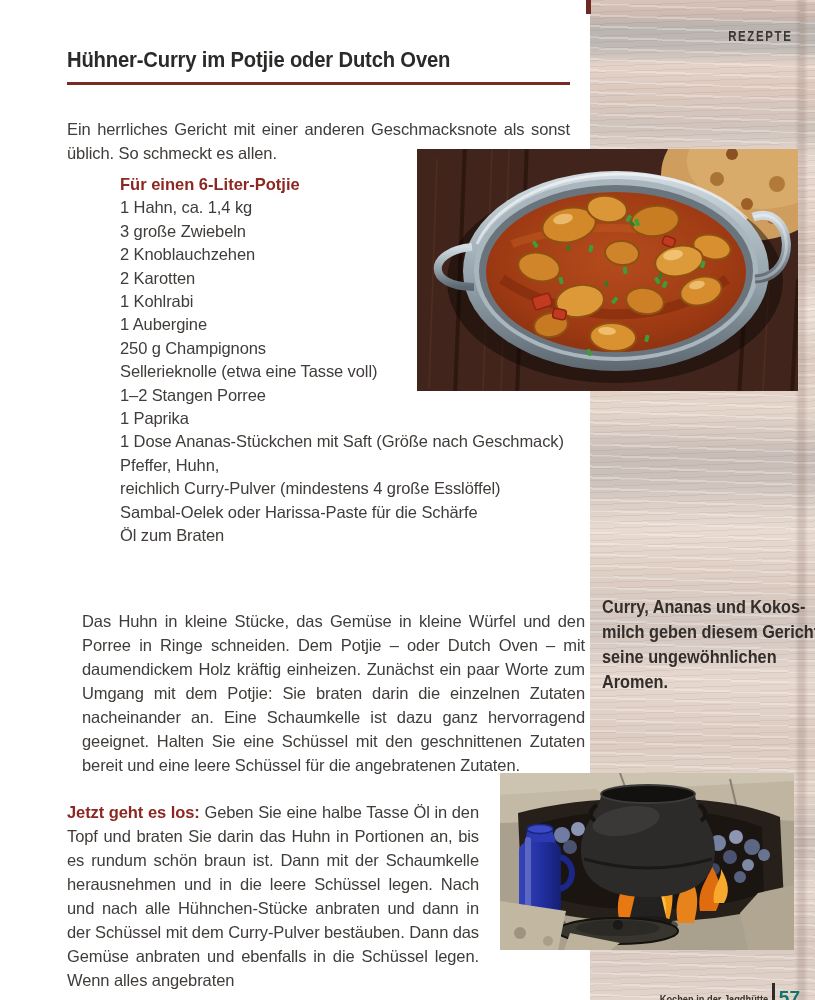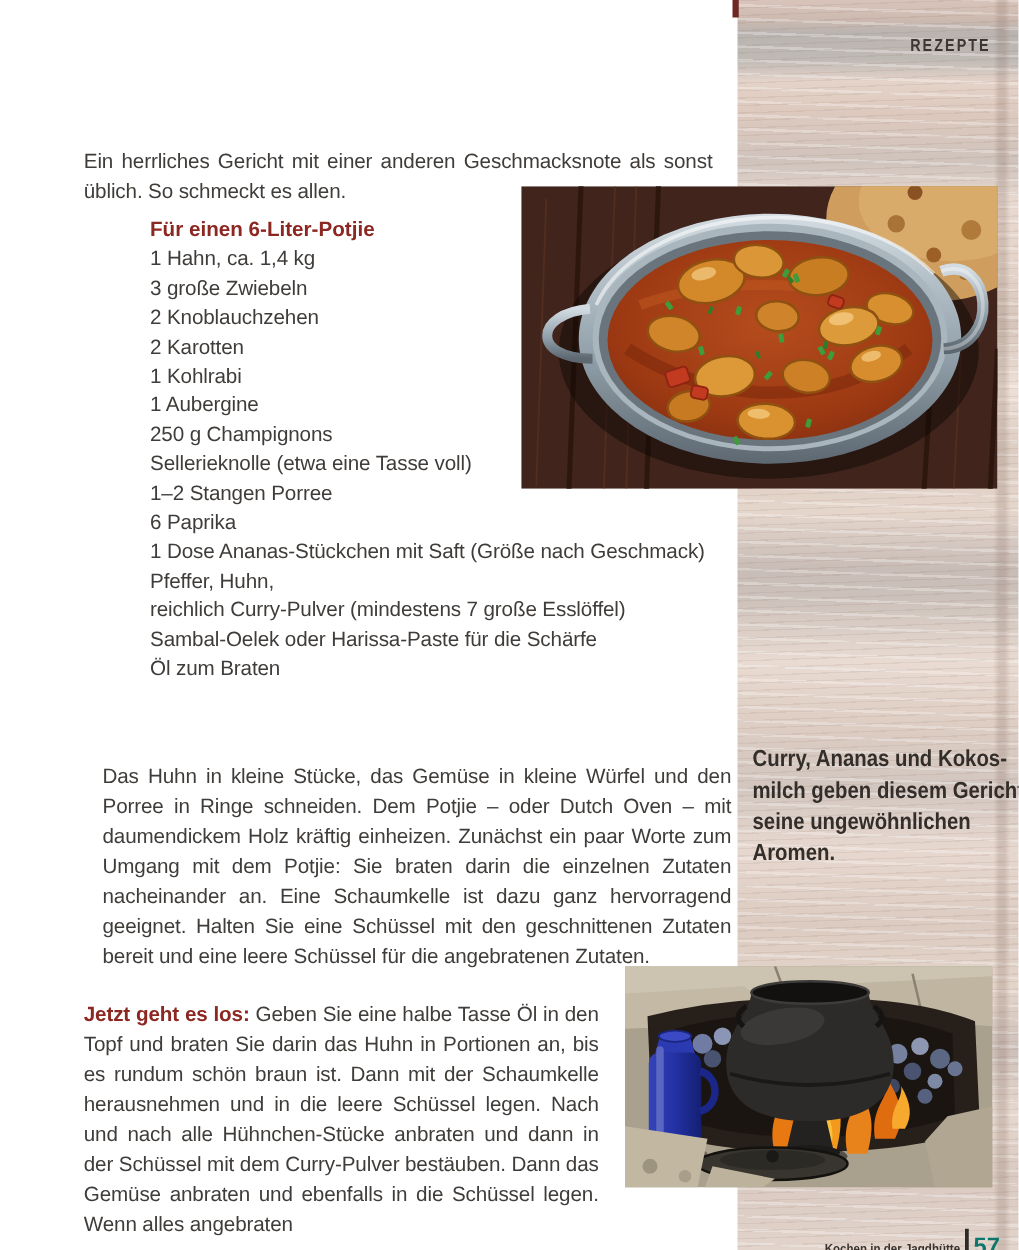--- a/index.html
+++ b/index.html
@@ -88,38 +88,42 @@
 </head>
 <body>
 
 <div id="page">
 
   <div id="wood-panel"></div>
   <div id="wood-notch"></div>
 
   <div id="rezepte">REZEPTE</div>
 
+  <div id="title-block">
+    <div id="recipe-title">Hühner-Curry im Potjie oder Dutch Oven</div>
+    <div id="title-rule"></div>
+  </div>
 
   <p id="intro" class="bodytext">Ein herrliches Gericht mit einer anderen Geschmacksnote als sonst üblich. So schmeckt es allen.</p>
 
   <div id="ingredients">
     <div class="ing-head">Für einen 6-Liter-Potjie</div>
     <div class="ing-item">1 Hahn, ca. 1,4 kg</div>
     <div class="ing-item">3 große Zwiebeln</div>
     <div class="ing-item">2 Knoblauchzehen</div>
     <div class="ing-item">2 Karotten</div>
     <div class="ing-item">1 Kohlrabi</div>
     <div class="ing-item">1 Aubergine</div>
     <div class="ing-item">250 g Champignons</div>
     <div class="ing-item">Sellerieknolle (etwa eine Tasse voll)</div>
     <div class="ing-item">1–2 Stangen Porree</div>
-    <div class="ing-item">6 Paprika</div>
+    <div class="ing-item">1 Paprika</div>
     <div class="ing-item">1 Dose Ananas-Stückchen mit Saft (Größe nach Geschmack)</div>
     <div class="ing-item">Pfeffer, Huhn,</div>
-    <div class="ing-item">reichlich Curry-Pulver (mindestens 7 große Esslöffel)</div>
+    <div class="ing-item">reichlich Curry-Pulver (mindestens 4 große Esslöffel)</div>
     <div class="ing-item">Sambal-Oelek oder Harissa-Paste für die Schärfe</div>
     <div class="ing-item">Öl zum Braten</div>
   </div>
 
   <p id="para1" class="bodytext">Das Huhn in kleine Stücke, das Gemüse in kleine Würfel und den Porree in Ringe schneiden. Dem Potjie – oder Dutch Oven – mit daumendickem Holz kräftig einheizen. Zunächst ein paar Worte zum Umgang mit dem Potjie: Sie braten darin die einzelnen Zutaten nacheinander an. Eine Schaumkelle ist dazu ganz hervorragend geeignet. Halten Sie eine Schüssel mit den geschnittenen Zutaten bereit und eine leere Schüssel für die angebratenen Zutaten.</p>
 
   <p id="para2" class="bodytext"><span class="lead">Jetzt geht es los:</span> <span>Geben Sie eine halbe Tasse Öl in den Topf und braten Sie darin das Huhn in Portionen an, bis es rundum schön braun ist. Dann mit der Schaumkelle herausnehmen und in die leere Schüssel legen. Nach und nach alle Hühnchen-Stücke anbraten und dann in der Schüssel mit dem Curry-Pulver bestäuben. Dann das Gemüse anbraten und ebenfalls in die Schüssel legen. Wenn alles angebraten</span></p>
 
   <div id="sidebar-note">
     <div>Curry, Ananas und Kokos-</div>

